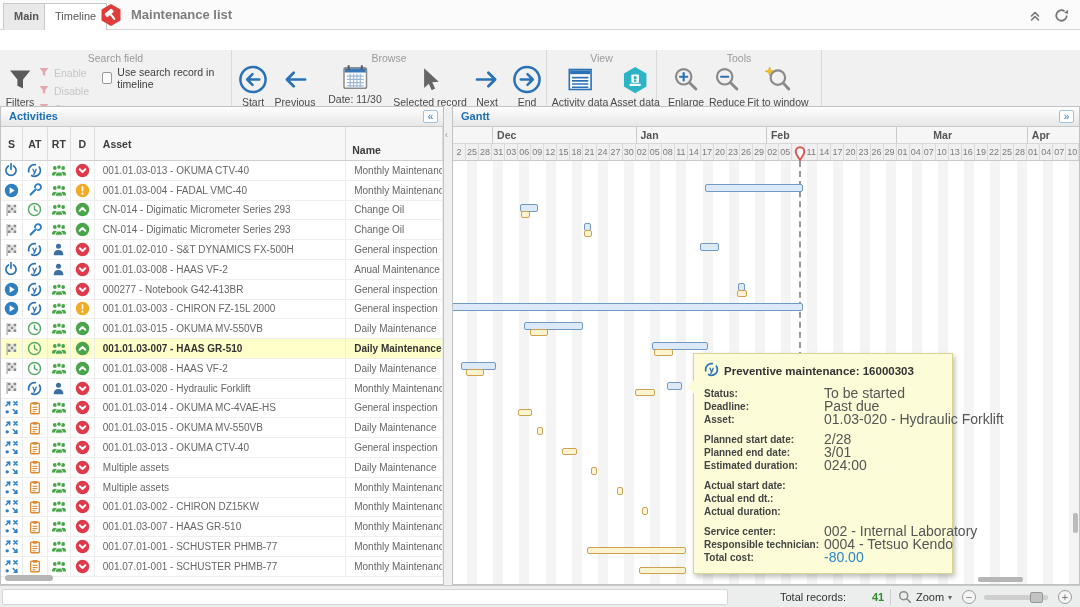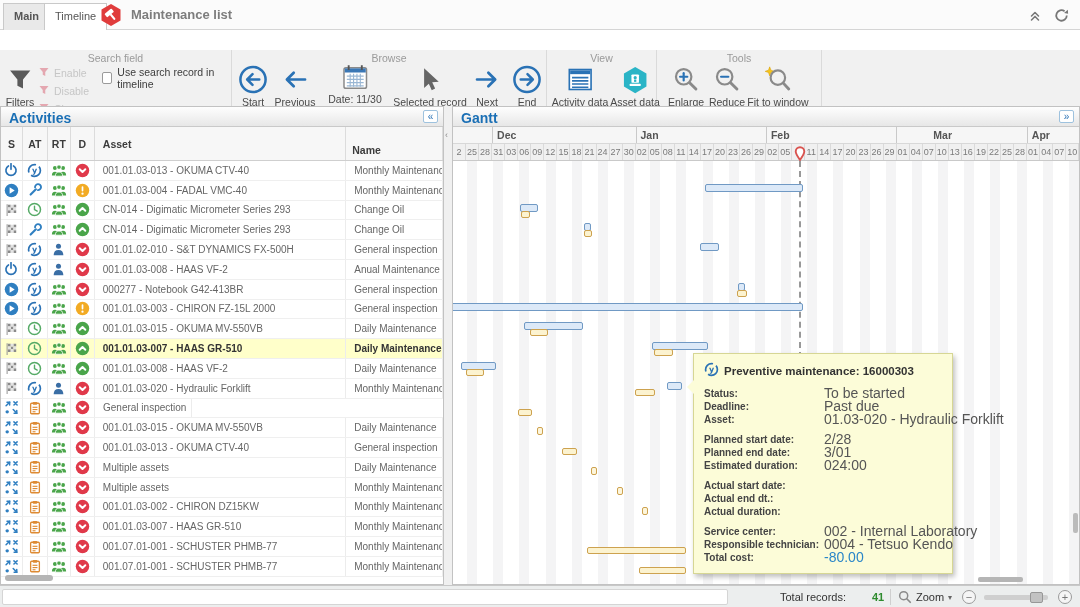--- a/index.html
+++ b/index.html
@@ -27,21 +27,21 @@
   .chk { position:absolute; display:flex; align-items:center; gap:5px; color:#3c3c3c; font-size:10.5px; }
   .chk .box { width:12px; height:12px; background:#fff; border:1px solid #9a9a9a; border-radius:2px; }
   .caret { font-size:8px; color:#333; line-height:6px; margin-top:1px; }
   
   .panel { position:absolute; top:106px; height:479px; background:#fff; border:1px solid #c2c2c2; }
   .p-activities { left:0; width:444px; }
   .p-gantt { left:452px; width:628px; }
   .splitter { position:absolute; left:444px; top:106px; width:8px; height:479px; background:#f0f0f0; cursor:col-resize; }
   .splitter .sc { position:absolute; left:1px; top:24px; color:#8a8a8a; font-size:9px; }
   .phead { position:absolute; left:0; top:0; right:0; height:20px; background:linear-gradient(#fefefe,#e7e7e7); border-bottom:1px solid #c9c9c9; }
-  .phead .ptitle { position:absolute; left:8px; top:3px; color:#1a6fb5; font-weight:bold; font-size:14px; }
+  .phead .ptitle { position:absolute; left:8px; top:3px; color:#1a6fb5; font-weight:bold; font-size:11px; }
   .pcollapse { position:absolute; right:5px; top:3px; width:15px; height:13px; line-height:11px; text-align:center; color:#2a72b5; border:1px solid #9ec2de; border-radius:2px; background:#fff; font-size:10px; cursor:pointer; }
   
   .thead { position:absolute; left:0; top:20px; right:0; height:34px; background:#f7f7f7; border-bottom:1px solid #cfcfcf; display:flex; }
   .th { border-right:1px solid #dcdcdc; font-weight:bold; color:#3c3c3c; font-size:10.5px; display:flex; align-items:center; justify-content:center; }
   .th.left { justify-content:flex-start; padding-left:8px; }
   .th.low { align-items:flex-end; padding-bottom:4px; justify-content:flex-start; padding-left:6px; }
   .c-s{width:22px}.c-at{width:25px}.c-rt{width:23px}.c-d{width:24px}.c-asset{width:252px}.c-name{width:97px}
   .trows { position:absolute; left:0; top:54px; right:0; bottom:0; overflow:hidden; }
   .trow { display:flex; height:19.8px; border-bottom:1px solid #efefef; background:#fff; cursor:pointer; }
   .trow.selected { background:#ffffca; }
@@ -823,20 +823,21 @@
                 <path d="M4.9 13.4 Q4.9 8.7 9 8.7 Q13.1 8.7 13.1 13.4 Z" stroke="#fff" stroke-width="0.9"></path>
               </g>
             </svg>
           </div>
           <div class="c c-d">
             <svg width="15" height="15" viewBox="0 0 16 16">
               <circle cx="8" cy="8" r="7.2" fill="#e0394a"></circle>
               <path d="M5 6.6 L8 9.6 L11 6.6" stroke="#fff" stroke-width="2.1" fill="none" stroke-linecap="round" stroke-linejoin="round"></path>
             </svg>
           </div>
+          <div class="c c-asset txt">001.01.03-014 - OKUMA MC-4VAE-HS</div>
           <div class="c c-name txt">General inspection</div>
         </div>
         <div class="trow">
           <div class="c c-s">
             <svg width="15" height="15" viewBox="0 0 16 16">
               <g stroke="#2f7fc1" fill="none" stroke-width="1.6" stroke-linecap="round">
                 <path d="M2.2 6.2 L6 2.4"></path>
                 <path d="M3.2 2.4 H6 V5.2"></path>
                 <path d="M10.6 2 L14 5.4 M14 2 L10.6 5.4"></path>
                 <path d="M9.8 10.2 L13.6 14"></path>

